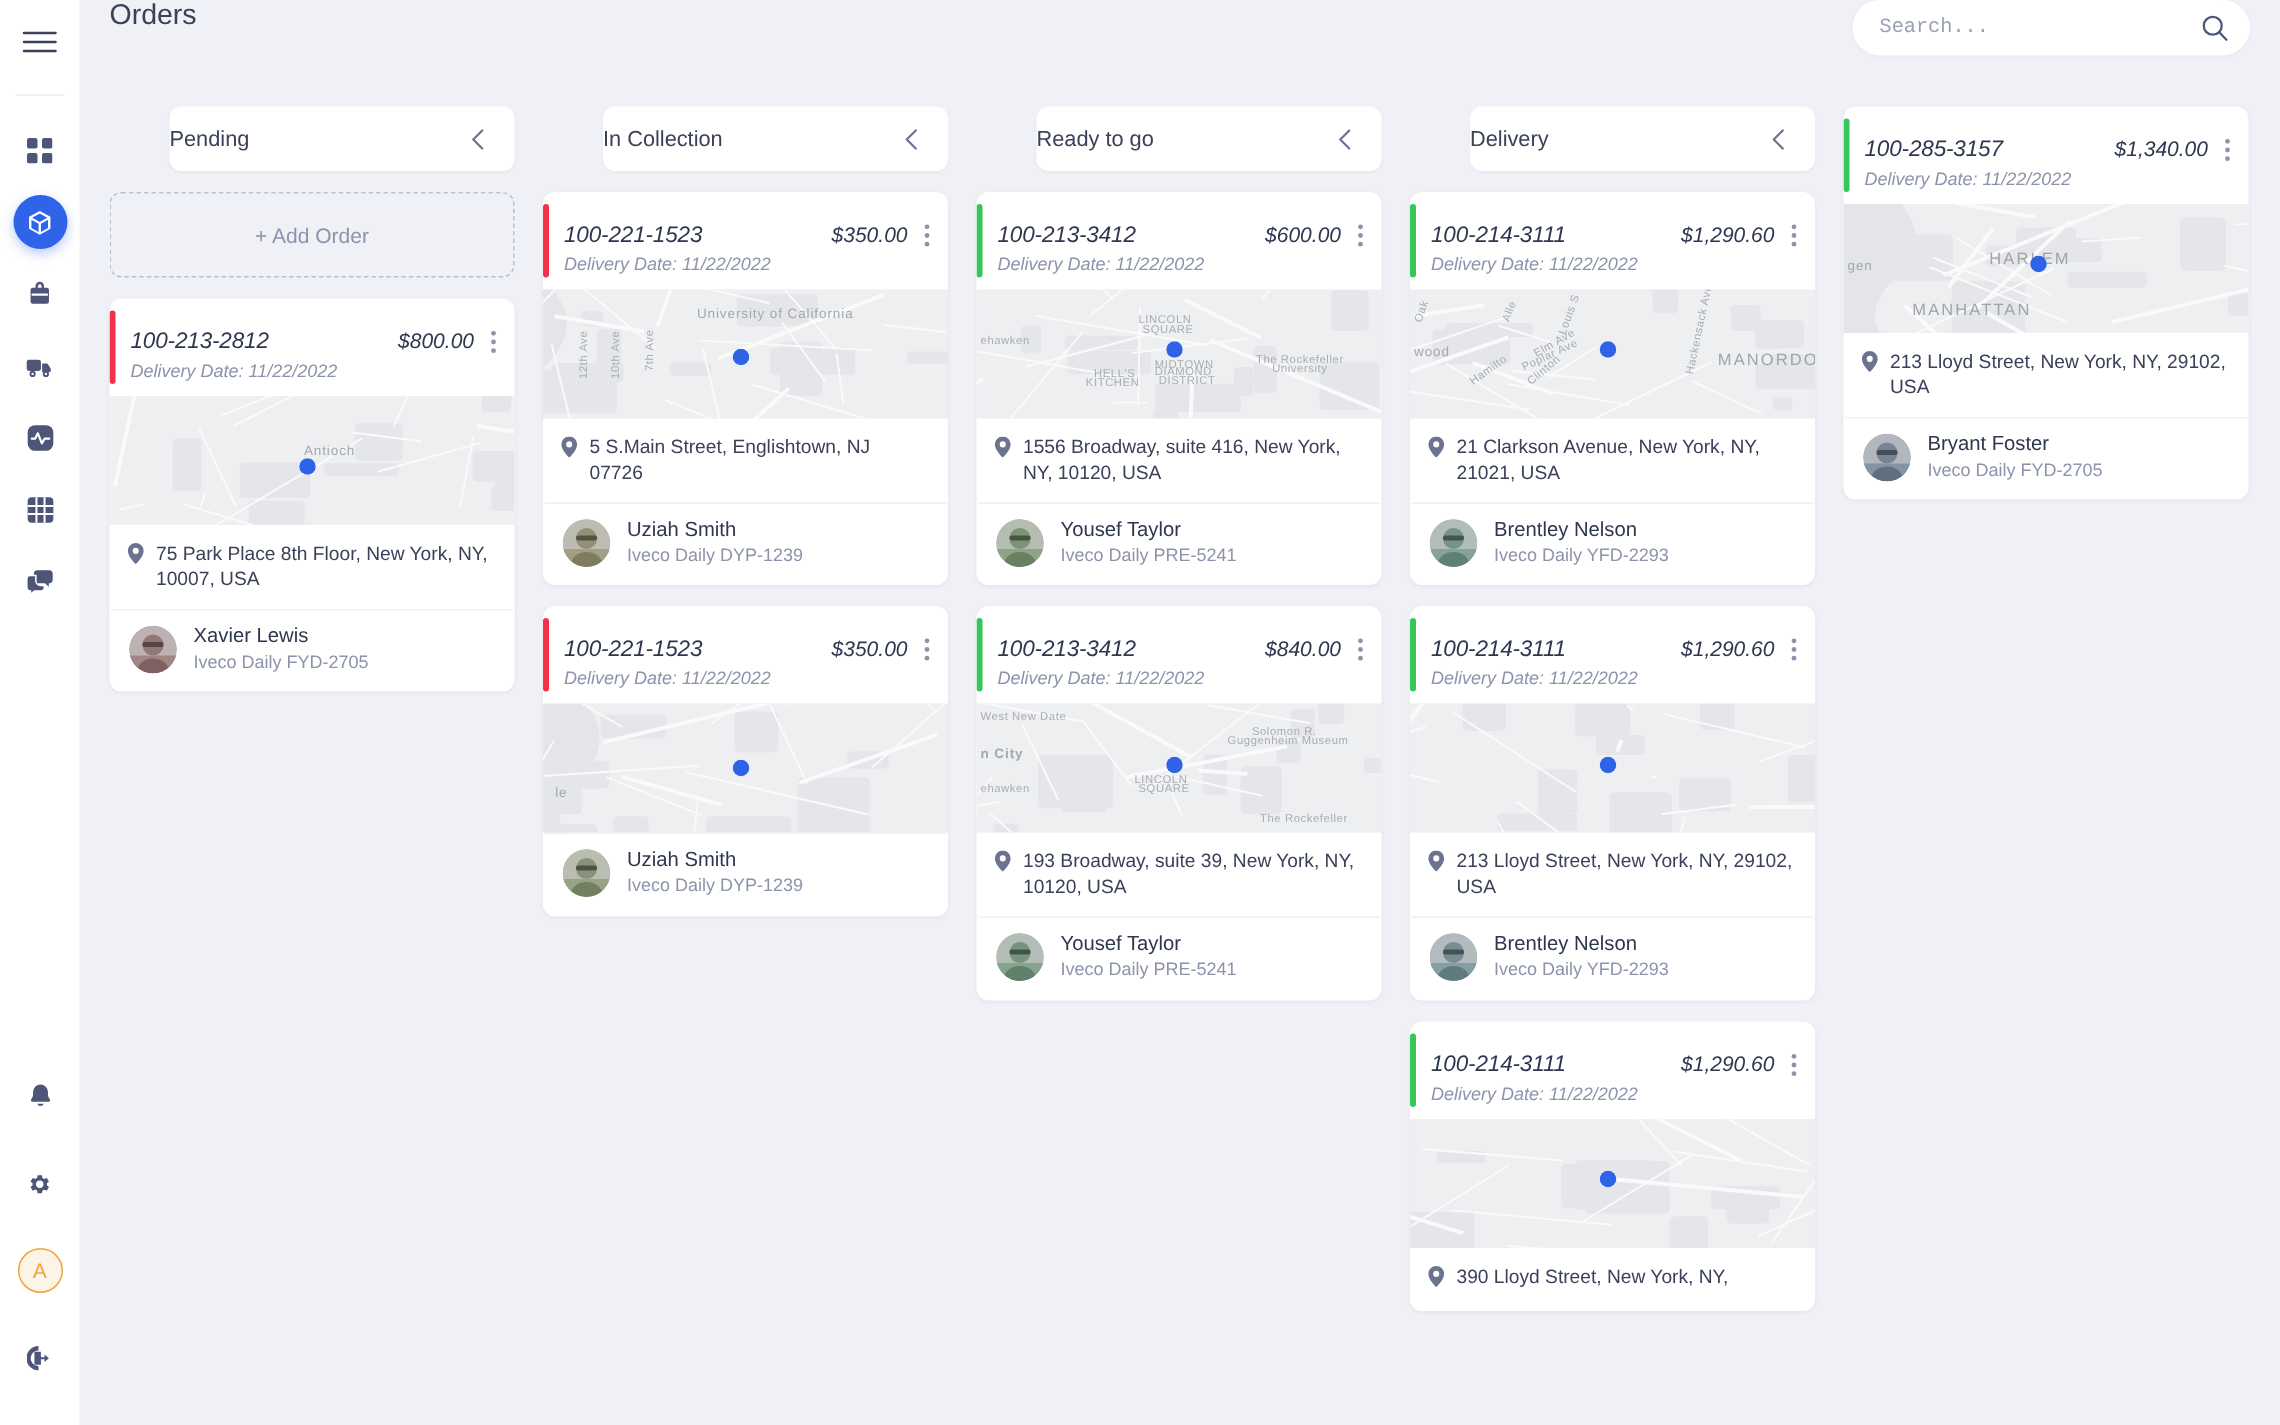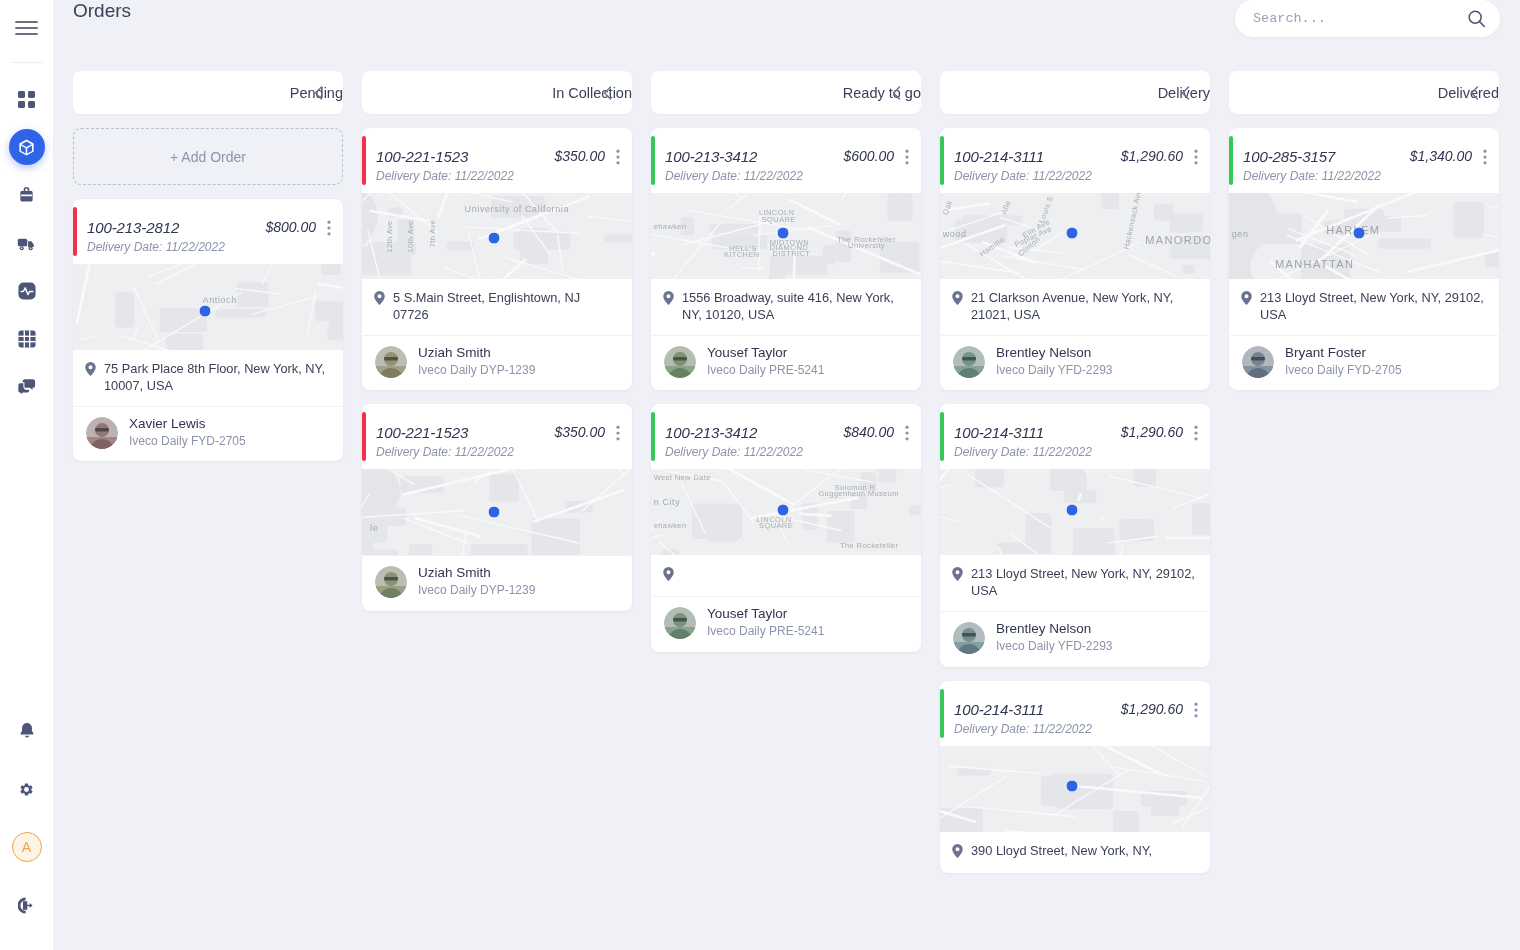--- a/index.html
+++ b/index.html
@@ -67,23 +67,24 @@
   .search-input::placeholder { color: #9aa1b5; }
 
   
   .board {
     display: flex; gap: 19px; padding: 4px 20px 0 20px;
     height: 883px; align-items: flex-start;
   }
   .column { width: 270px; flex: 0 0 270px; height: 100%; }
   .col-head {
     height: 43px; background: #ffffff; border-radius: 8px;
-    display: flex; align-items: center; justify-content: flex-end;
+    display: flex; align-items: center; justify-content: flex-start;
     position: relative; margin-bottom: 14px;
     box-shadow: 0 1px 2px rgba(80,90,130,.05);
+    margin-left: 40px;
   }
   .col-title { font-size: 14.5px; color: #3a4158; }
   .col-collapse {
     position: absolute; right: 20px; top: 50%;
     transform: translateY(-50%); color: #6b7390;
     cursor: pointer; line-height: 0;
   }
   .col-body { display: flex; flex-direction: column; gap: 14px; max-height: 826px; }
 
   .add-order {
@@ -603,33 +604,34 @@
                   <line x1="192.4" y1="-2.9" x2="114.7" y2="57.3" stroke="#fafafa" stroke-width="1.3"></line>
                   <line x1="142.9" y1="35.7" x2="49.7" y2="-15.8" stroke="#fafafa" stroke-width="2.6"></line>
                   <line x1="207.1" y1="28.6" x2="99.2" y2="49.3" stroke="#fafafa" stroke-width="2.6"></line>
                   <line x1="-13.8" y1="13.1" x2="-0.2" y2="72.8" stroke="#fafafa" stroke-width="2.6"></line>
                   <line x1="69.7" y1="11.8" x2="-23.8" y2="-5.4" stroke="#fafafa" stroke-width="1.3"></line>
                   <line x1="69.9" y1="10.2" x2="103.4" y2="54.7" stroke="#fafafa" stroke-width="1.3"></line>
                   <line x1="154.2" y1="1.2" x2="222.5" y2="13.2" stroke="#fafafa" stroke-width="1.3"></line>
                   <line x1="79.2" y1="-3.9" x2="129.2" y2="-30.0" stroke="#fafafa" stroke-width="1.3"></line>
                 </svg>
                 <div class="map-label" style="left: 1%; top: 4%;">West New Date</div>
-                <div class="map-label med" style="left: 1%; top: 32%;">n City</div>
+                <div class="map-label med" style="left: 1%; top: 32%; font-weight: bold;">n City</div>
                 <div class="map-label" style="left: 1%; top: 60%;">ehawken</div>
                 <div class="map-label" style="left: 68%; top: 16%;">Solomon R.</div>
                 <div class="map-label" style="left: 62%; top: 23%;">Guggenheim Museum</div>
                 <div class="map-label" style="left: 39%; top: 53%;">LINCOLN</div>
                 <div class="map-label" style="left: 40%; top: 60%;">SQUARE</div>
                 <div class="map-label" style="left: 70%; top: 84%;">The Rockefeller</div>
                 <div class="map-pin" style="left: 49%; top: 47%;"></div>
               </div>
               <div class="card-addr">
                 <span class="pin-icon"><svg width="11" height="14" viewBox="0 0 12 16" fill="#6b7390">
     <path d="M6 0a6 6 0 00-6 6c0 4.5 6 10 6 10s6-5.5 6-10a6 6 0 00-6-6zm0 8.3A2.3 2.3 0 116 3.7a2.3 2.3 0 010 4.6z"></path>
                   </svg></span>
+                <div class="addr-text">193 Broadway, suite 39, New York, NY, 10120, USA</div>
               </div>
               <div class="card-driver">
                 <div class="avatar-img"><svg viewBox="0 0 32 32" width="32" height="32">
           <defs>
                       <clipPath id="cp21">
                         <circle cx="16" cy="16" r="16"></circle>
                       </clipPath>
                     </defs>
           <g clip-path="url(#cp21)">
             <rect width="32" height="32" fill="hsl(137,8%,72%)"></rect>
@@ -857,26 +859,20 @@
               <div class="card-addr">
                 <span class="pin-icon"><svg width="11" height="14" viewBox="0 0 12 16" fill="#6b7390">
     <path d="M6 0a6 6 0 00-6 6c0 4.5 6 10 6 10s6-5.5 6-10a6 6 0 00-6-6zm0 8.3A2.3 2.3 0 116 3.7a2.3 2.3 0 010 4.6z"></path>
                   </svg></span>
                 <div class="addr-text">390 Lloyd Street, New York, NY,</div>
               </div>
             </div>
           </div>
         </div>
         <div class="column">
-          <div class="col-head">
-            <div class="col-title">Delivered</div>
-            <span class="col-collapse"><svg width="9" height="14" viewBox="0 0 9 14" fill="none" stroke="#6b7390" stroke-width="1.5" stroke-linecap="round" stroke-linejoin="round">
-                <polyline points="7.5,1 1.5,7 7.5,13"></polyline>
-              </svg></span>
-          </div>
           <div class="col-body">
             <div class="card">
               <div class="card-head">
                 <div class="accent" style="background: rgb(53, 199, 89);"></div>
                 <div class="card-row1">
                   <div class="order-id">100-285-3157</div>
                   <div class="order-amt">$1,340.00</div>
                   <span class="kebab"><svg width="4" height="16" viewBox="0 0 4 16" fill="#8c93ab">
     <circle cx="2" cy="2.2" r="1.6"></circle>
                       <circle cx="2" cy="8" r="1.6"></circle>

